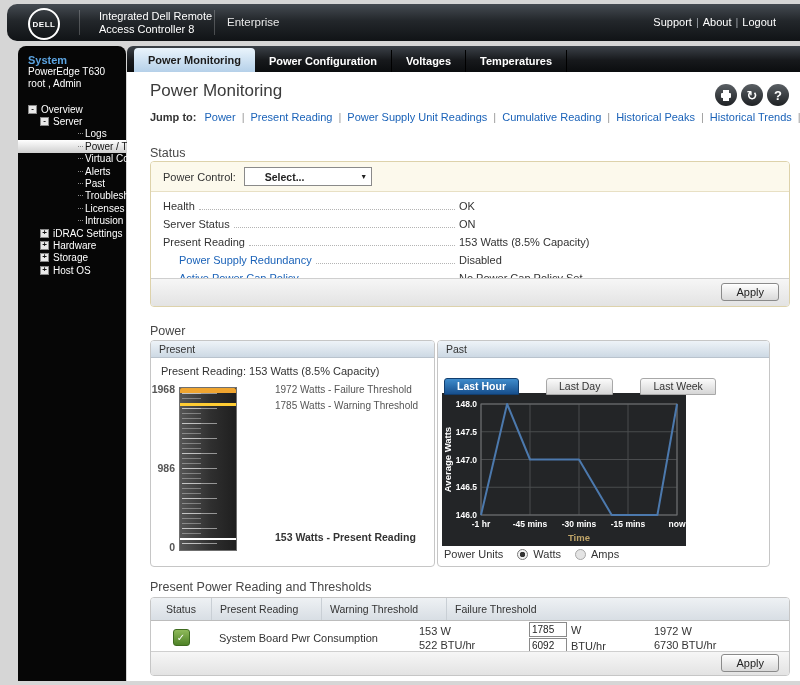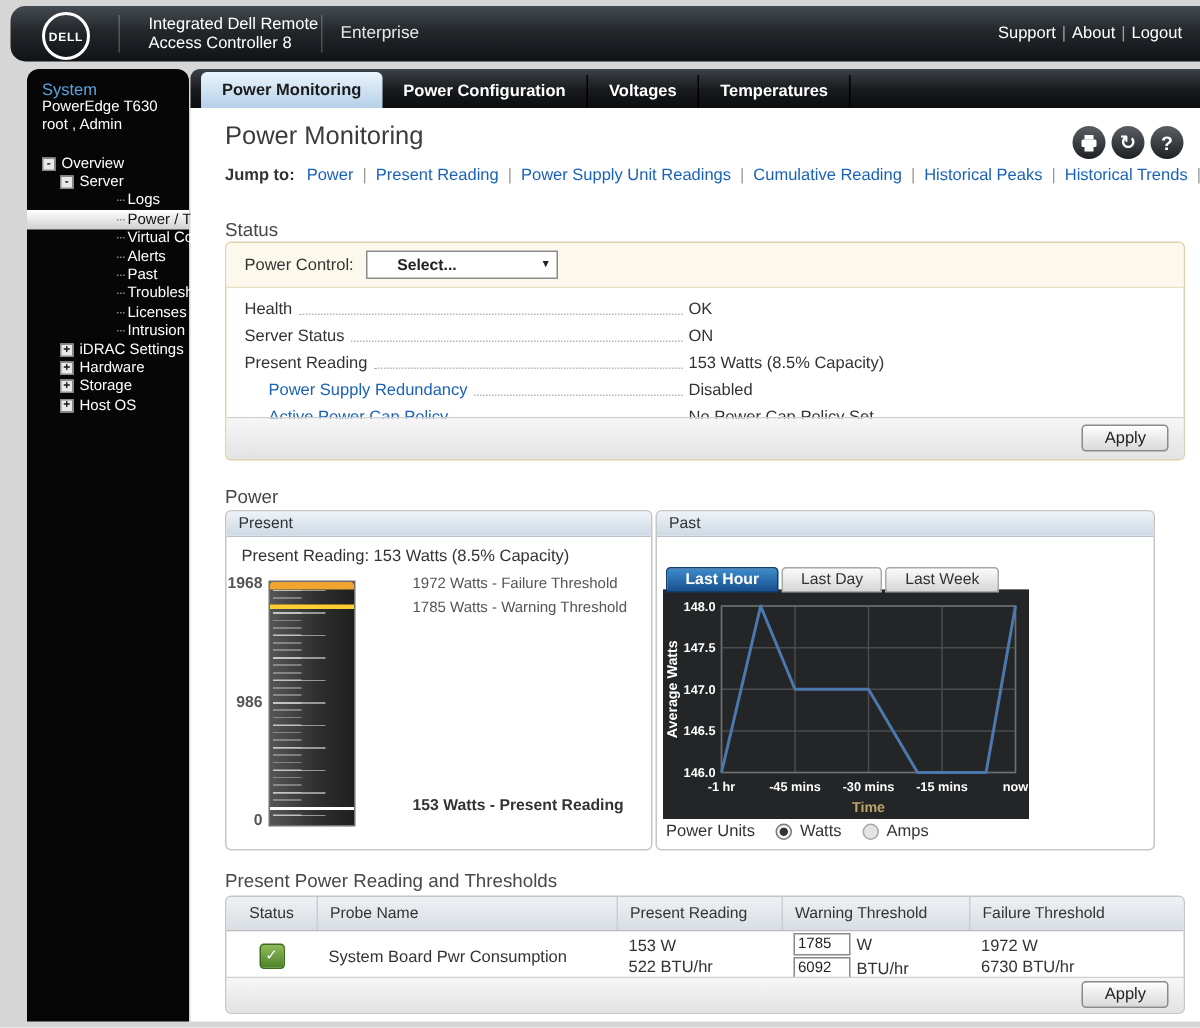--- a/index.html
+++ b/index.html
@@ -17,30 +17,30 @@
   }
   .dell-logo{
     position:absolute;left:21px;top:4px;width:28px;height:28px;
     border:2px solid #fff;border-radius:50%;
     color:#fff;font-weight:bold;font-size:8px;letter-spacing:.5px;
     display:flex;align-items:center;justify-content:center;
   }
   .hdr-div{position:absolute;top:6px;bottom:6px;width:1px;background:rgba(255,255,255,.22);}
   .hdr-product{position:absolute;left:92px;top:6px;color:#fff;font-size:11px;line-height:13px;}
   .hdr-edition{position:absolute;left:220px;top:12px;color:#e8e8e8;font-size:11.5px;}
-  .hdr-links{position:absolute;right:12px;top:12px;color:#fff;font-size:11px;text-align:center;}
+  .hdr-links{position:absolute;right:24px;top:12px;color:#fff;font-size:11px;text-align:center;}
   .hdr-links .sep{color:#9aa0a6;margin:0 4px;}
   .hdr-links .lnk{cursor:pointer;}
   
   .sidebar{
     position:absolute;left:18px;top:46px;width:108px;height:635px;
     background:#060606;border-radius:8px 8px 0 0;color:#fff;
   }
   .sb-head{padding:8px 4px 0 10px;}
-  .sb-system{color:#5ba3e0;font-weight:normal;font-size:11px;}
+  .sb-system{color:#5ba3e0;font-weight:bold;font-size:11px;}
   .sb-model,.sb-user{font-size:10px;line-height:12px;}
   .sb-tree{margin-top:13px;font-size:10px;}
   .trow{height:12.4px;display:flex;align-items:center;white-space:nowrap;cursor:pointer;}
   .trow.lvl0{padding-left:10px;}
   .trow.lvl1{padding-left:22px;}
   .trow.lvl2{padding-left:60px;}
   .trow.sel{background:linear-gradient(180deg,#ffffff,#cfcfcf);color:#111;}
   .exp{
     width:9px;height:9px;box-sizing:border-box;margin-right:4px;flex:none;
     background:#e9e9e9;border:1px solid #8a8a8a;color:#111;
@@ -136,21 +136,21 @@
     background:repeating-linear-gradient(180deg,rgba(255,255,255,.5) 0 1px,transparent 1px 15px);}
   .ticks-b{position:absolute;left:2px;top:5px;bottom:5px;width:34%;
     background:repeating-linear-gradient(180deg,rgba(255,255,255,.33) 0 1px,transparent 1px 5px);}
   .g-cap{position:absolute;left:0;right:0;top:0;height:5px;background:#f0a530;border-radius:2px 2px 0 0;}
   .g-warn{position:absolute;left:0;right:0;top:15px;height:3px;background:#ffcc33;}
   .g-present{position:absolute;left:0;right:0;top:150px;height:2px;background:#fff;}
   .g-scale{position:absolute;width:24px;text-align:right;font-size:10.5px;color:#555;font-weight:bold;left:0;}
   .g-anno{position:absolute;left:96px;font-size:10px;color:#555;white-space:nowrap;margin-left:28px;}
   .g-anno.bold{font-weight:bold;font-size:10.5px;color:#333;}
   
-  .chart-tabs{position:absolute;left:6px;top:37px;display:flex;z-index:2;}
+  .chart-tabs{position:absolute;left:6px;top:37px;display:flex;z-index:2;gap:25px;}
   .ctab{
     height:15px;line-height:15px;padding:0 12px;font-size:10.5px;color:#333;cursor:pointer;
     background:linear-gradient(180deg,#fbfbfb,#d6d6d6);border:1px solid #a8a8a8;
     border-radius:3px 3px 0 0;margin-right:2px;
   }
   .ctab.active{
     background:linear-gradient(180deg,#3f8ccc,#174f8d);color:#fff;font-weight:bold;border-color:#123e6e;
   }
   .chart-block{position:absolute;left:4px;top:52px;width:244px;height:153px;background:#232527;}
   .units-row{position:absolute;left:6px;top:207px;display:flex;align-items:center;font-size:11px;color:#333;}
@@ -403,21 +403,20 @@
       <span>Amps</span>
     </div>
   </div>
 
   <div class="sec-head" style="top:508px;">Present Power Reading and Thresholds</div>
   <div class="back-top" style="top:509px;right:30px;"><span class="tri">▲</span><span>Back to Top</span></div>
 
   <div class="th-table">
     <div class="th-hrow">
       <div class="c c1">Status</div>
-      <div class="c c2">Probe Name</div>
       <div class="c c3">Present Reading</div>
       <div class="c c4">Warning Threshold</div>
       <div class="c c5">Failure Threshold</div>
     </div>
     <div class="th-drow">
       <div class="c c1">
           <div class="ok-badge"><span>✓</span></div>
         </div>
       <div class="c c2">System Board Pwr Consumption</div>
       <div class="c c3">

